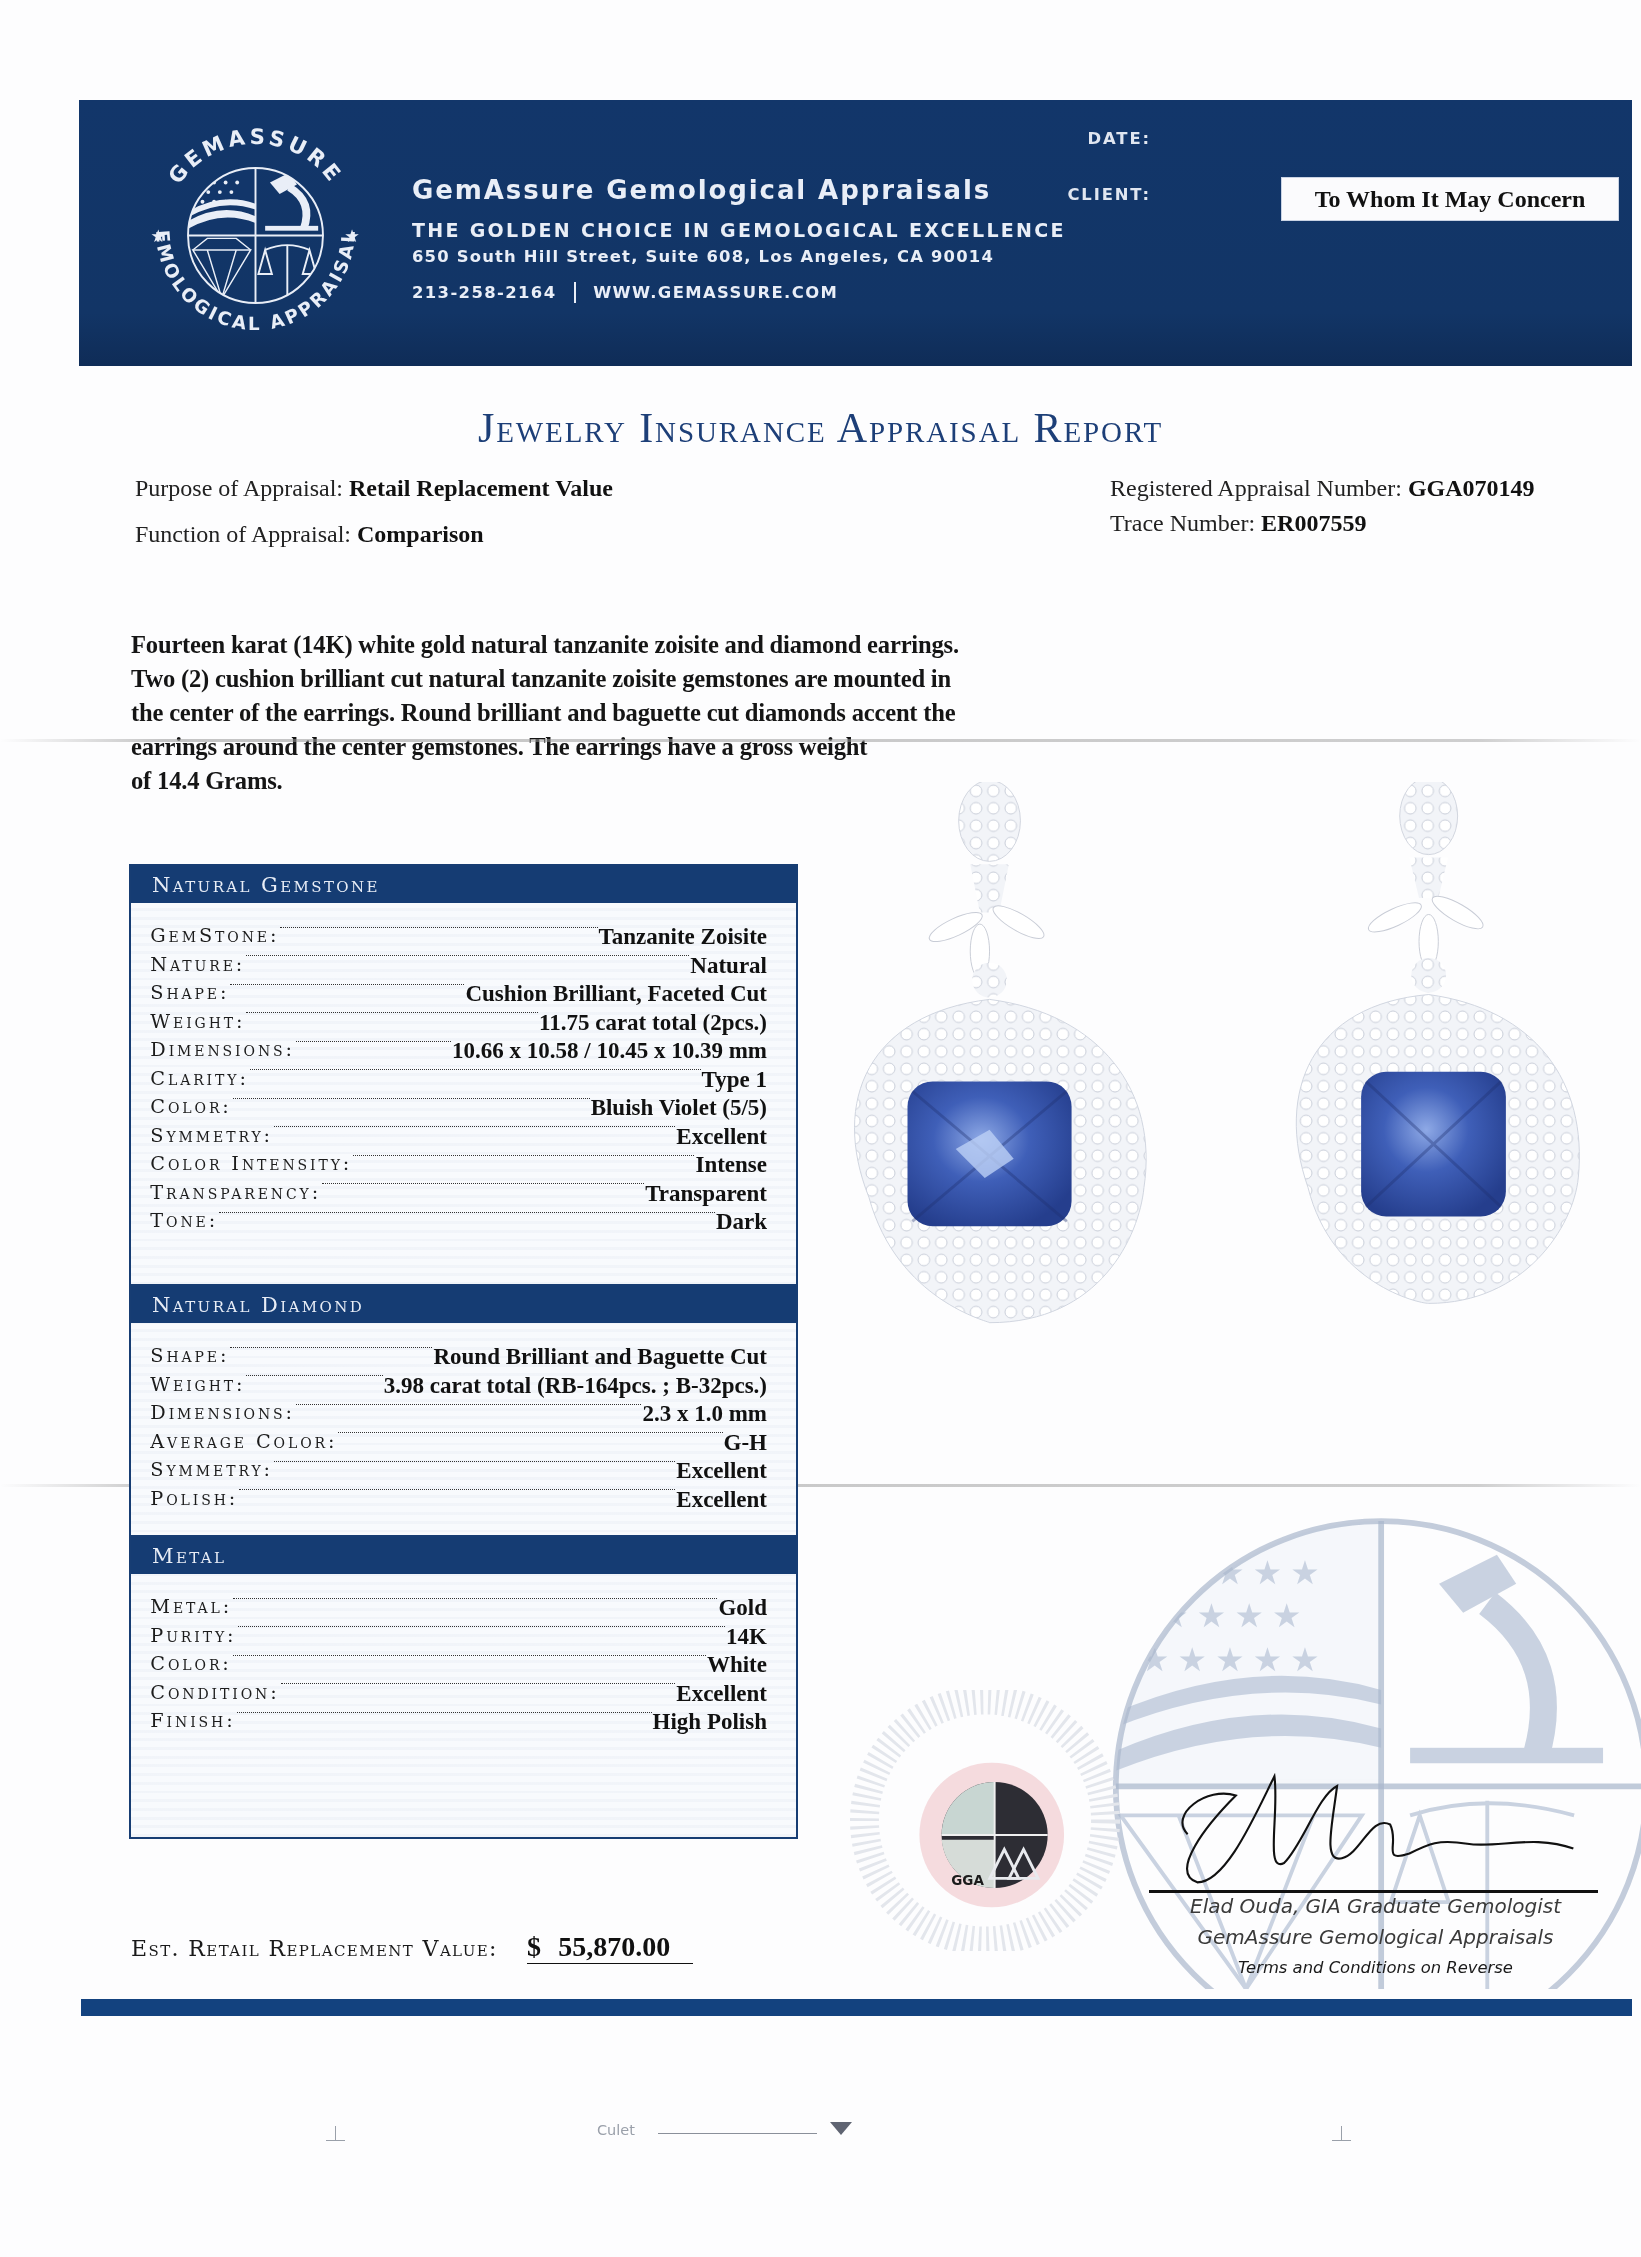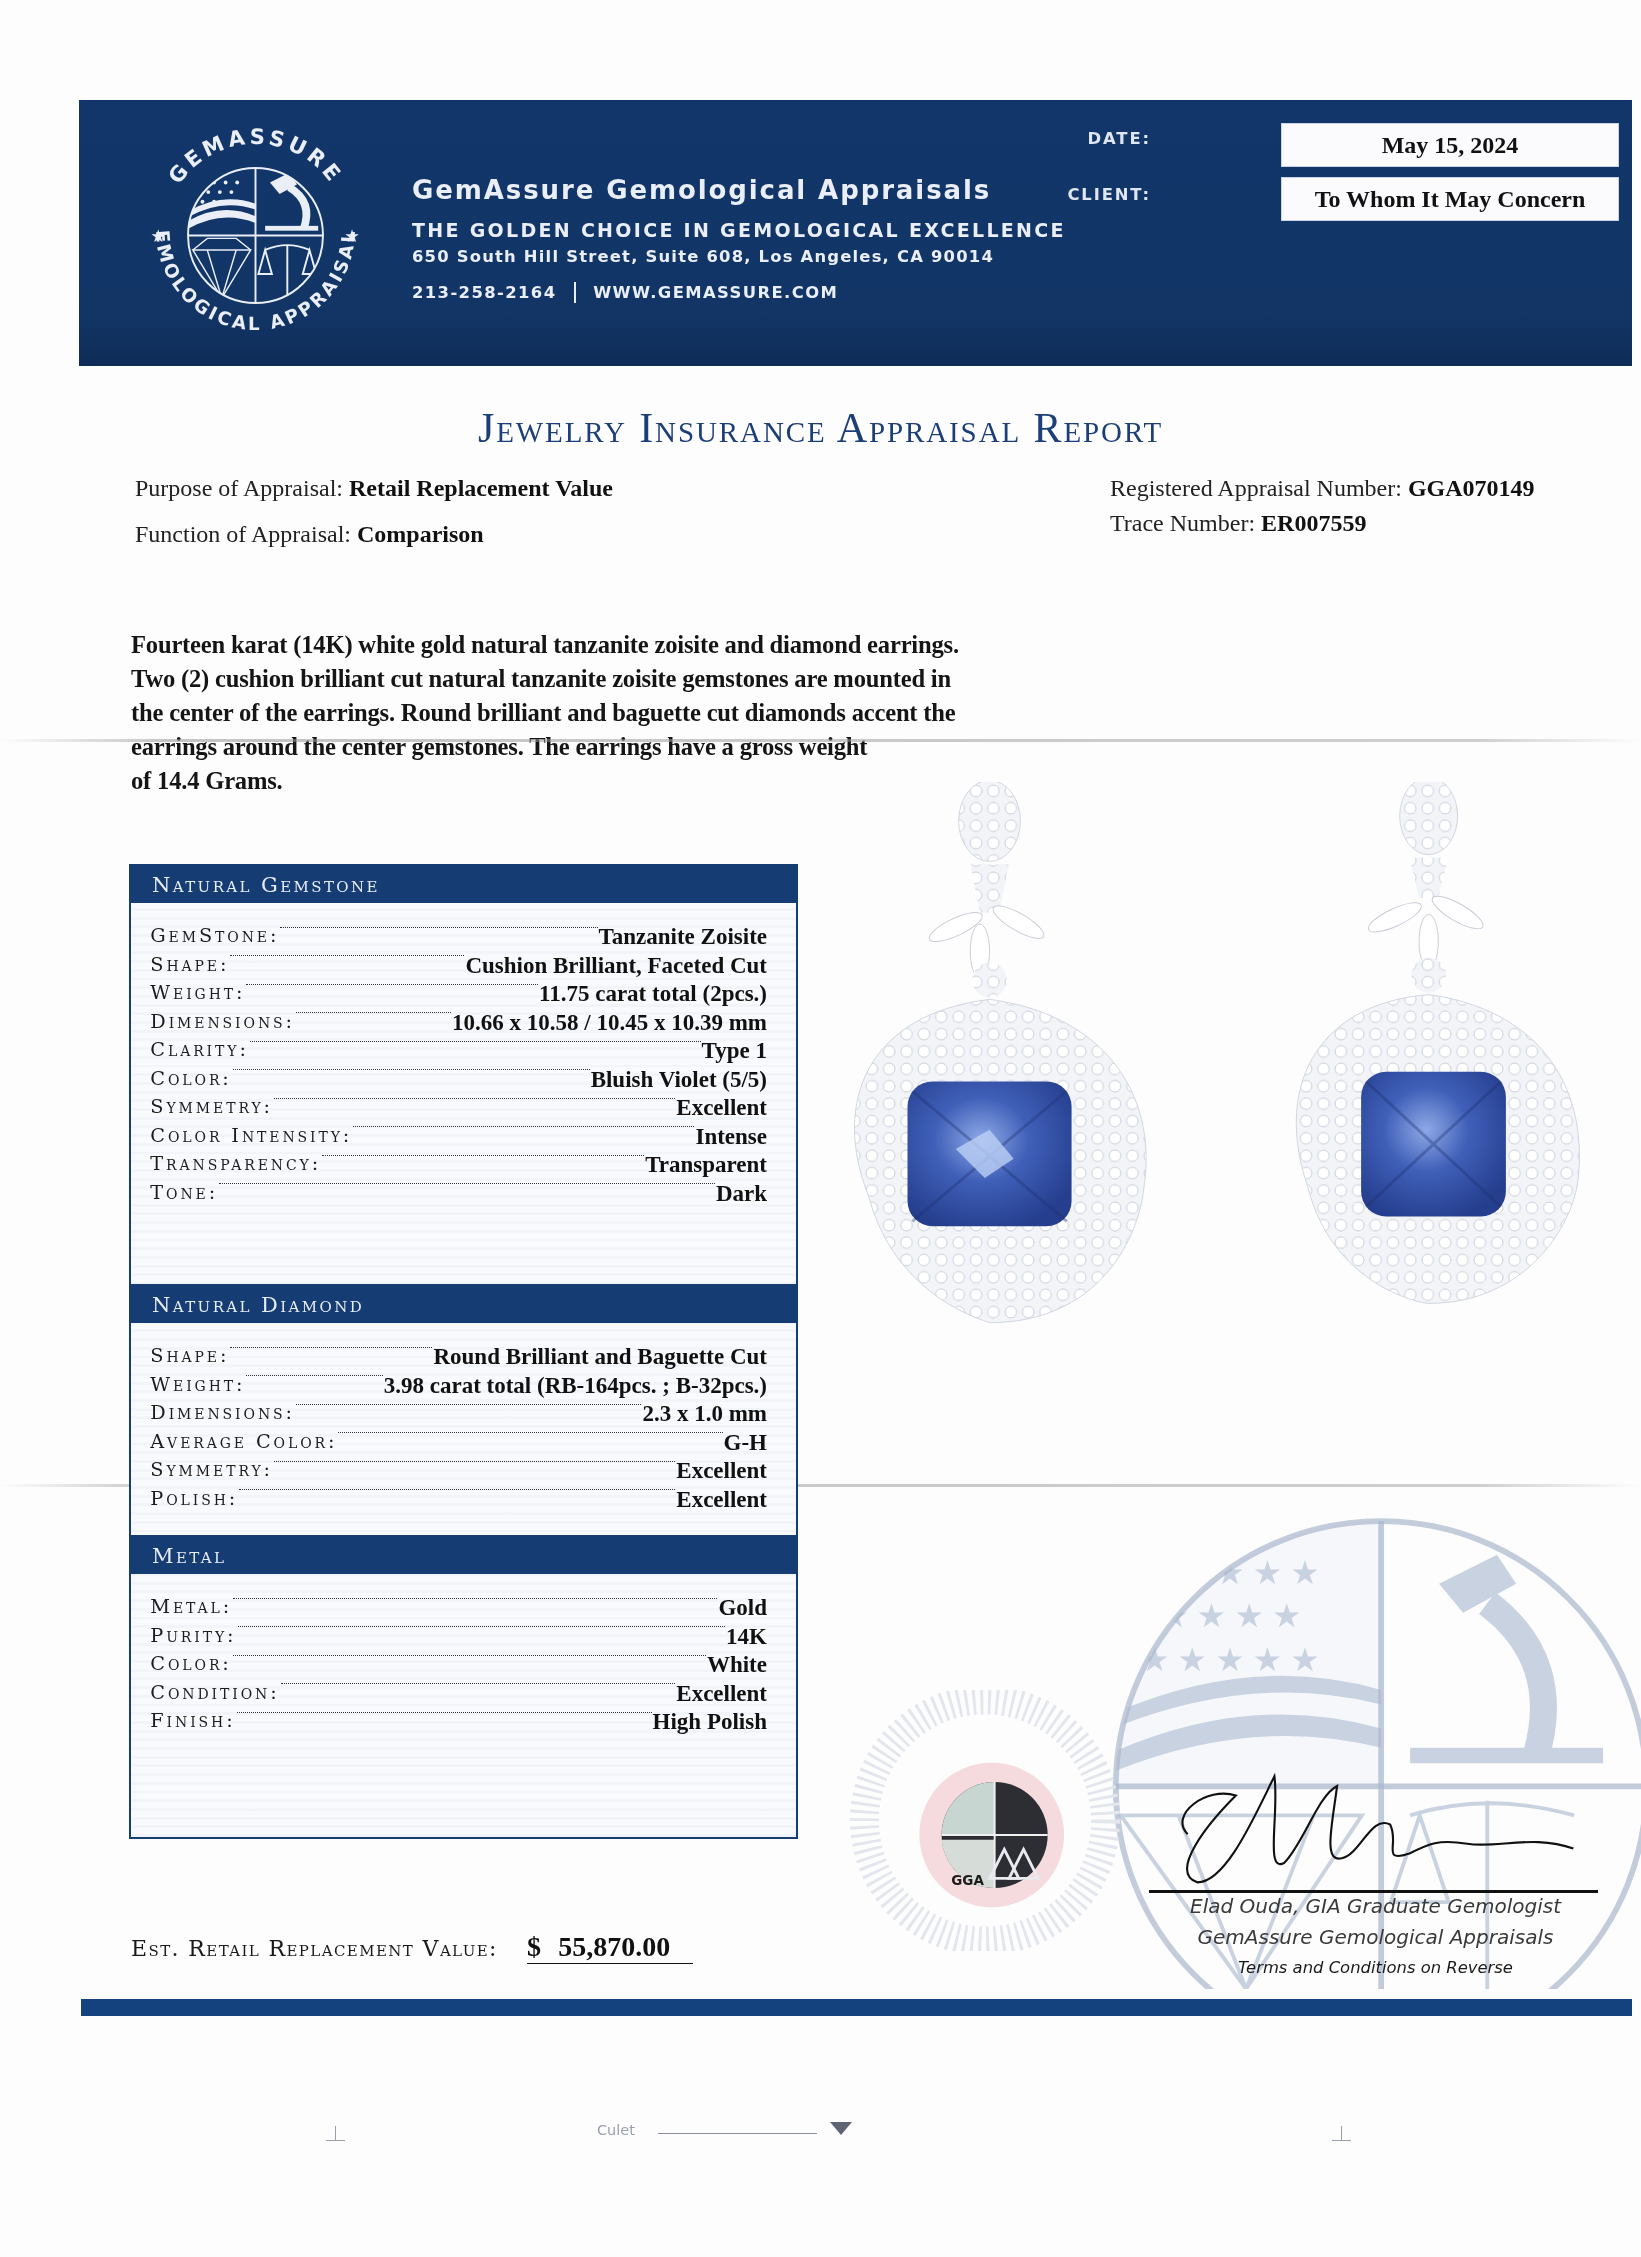--- a/index.html
+++ b/index.html
@@ -135,21 +135,20 @@
     <div class="tagline">THE GOLDEN CHOICE IN GEMOLOGICAL EXCELLENCE</div>
     <div class="addr">650 South Hill Street, Suite 608, Los Angeles, CA 90014</div>
     <div class="contact">
       <span>213-258-2164</span>
       <span class="sep"></span>
       <span>WWW.GEMASSURE.COM</span>
     </div>
   </div>
 
   <div class="meta-label" style="left:975px; top:29px;">DATE:</div>
-  <div class="meta-box" style="top:23px;">May 15, 2024</div>
   <div class="meta-label" style="left:975px; top:85px;">CLIENT:</div>
   <div class="meta-box" style="top:77px;">To Whom It May Concern</div>
 </div>
 
 <div class="title">Jewelry Insurance Appraisal Report</div>
 
 <div class="info" style="left:135px; top:475px;">
   <span>Purpose of Appraisal:</span>
   <b>Retail Replacement Value</b>
 </div>
@@ -177,20 +176,25 @@
 <div class="fold" style="top:739px; width:1641px;"></div>
 <div class="fold" style="top:1484px; width:1641px;"></div>
 
 <div class="panel" style="top:864px; height:423px;">
   <div class="panel-head">Natural Gemstone</div>
   <div class="rows">
     <div class="row">
         <span class="lbl">GemStone:</span>
         <span class="dots"></span>
         <span class="val">Tanzanite Zoisite</span>
+      </div>
+    <div class="row">
+        <span class="lbl">Nature:</span>
+        <span class="dots"></span>
+        <span class="val">Natural</span>
       </div>
     <div class="row">
         <span class="lbl">Shape:</span>
         <span class="dots"></span>
         <span class="val">Cushion Brilliant, Faceted Cut</span>
       </div>
     <div class="row">
         <span class="lbl">Weight:</span>
         <span class="dots"></span>
         <span class="val">11.75 carat total (2pcs.)</span>

